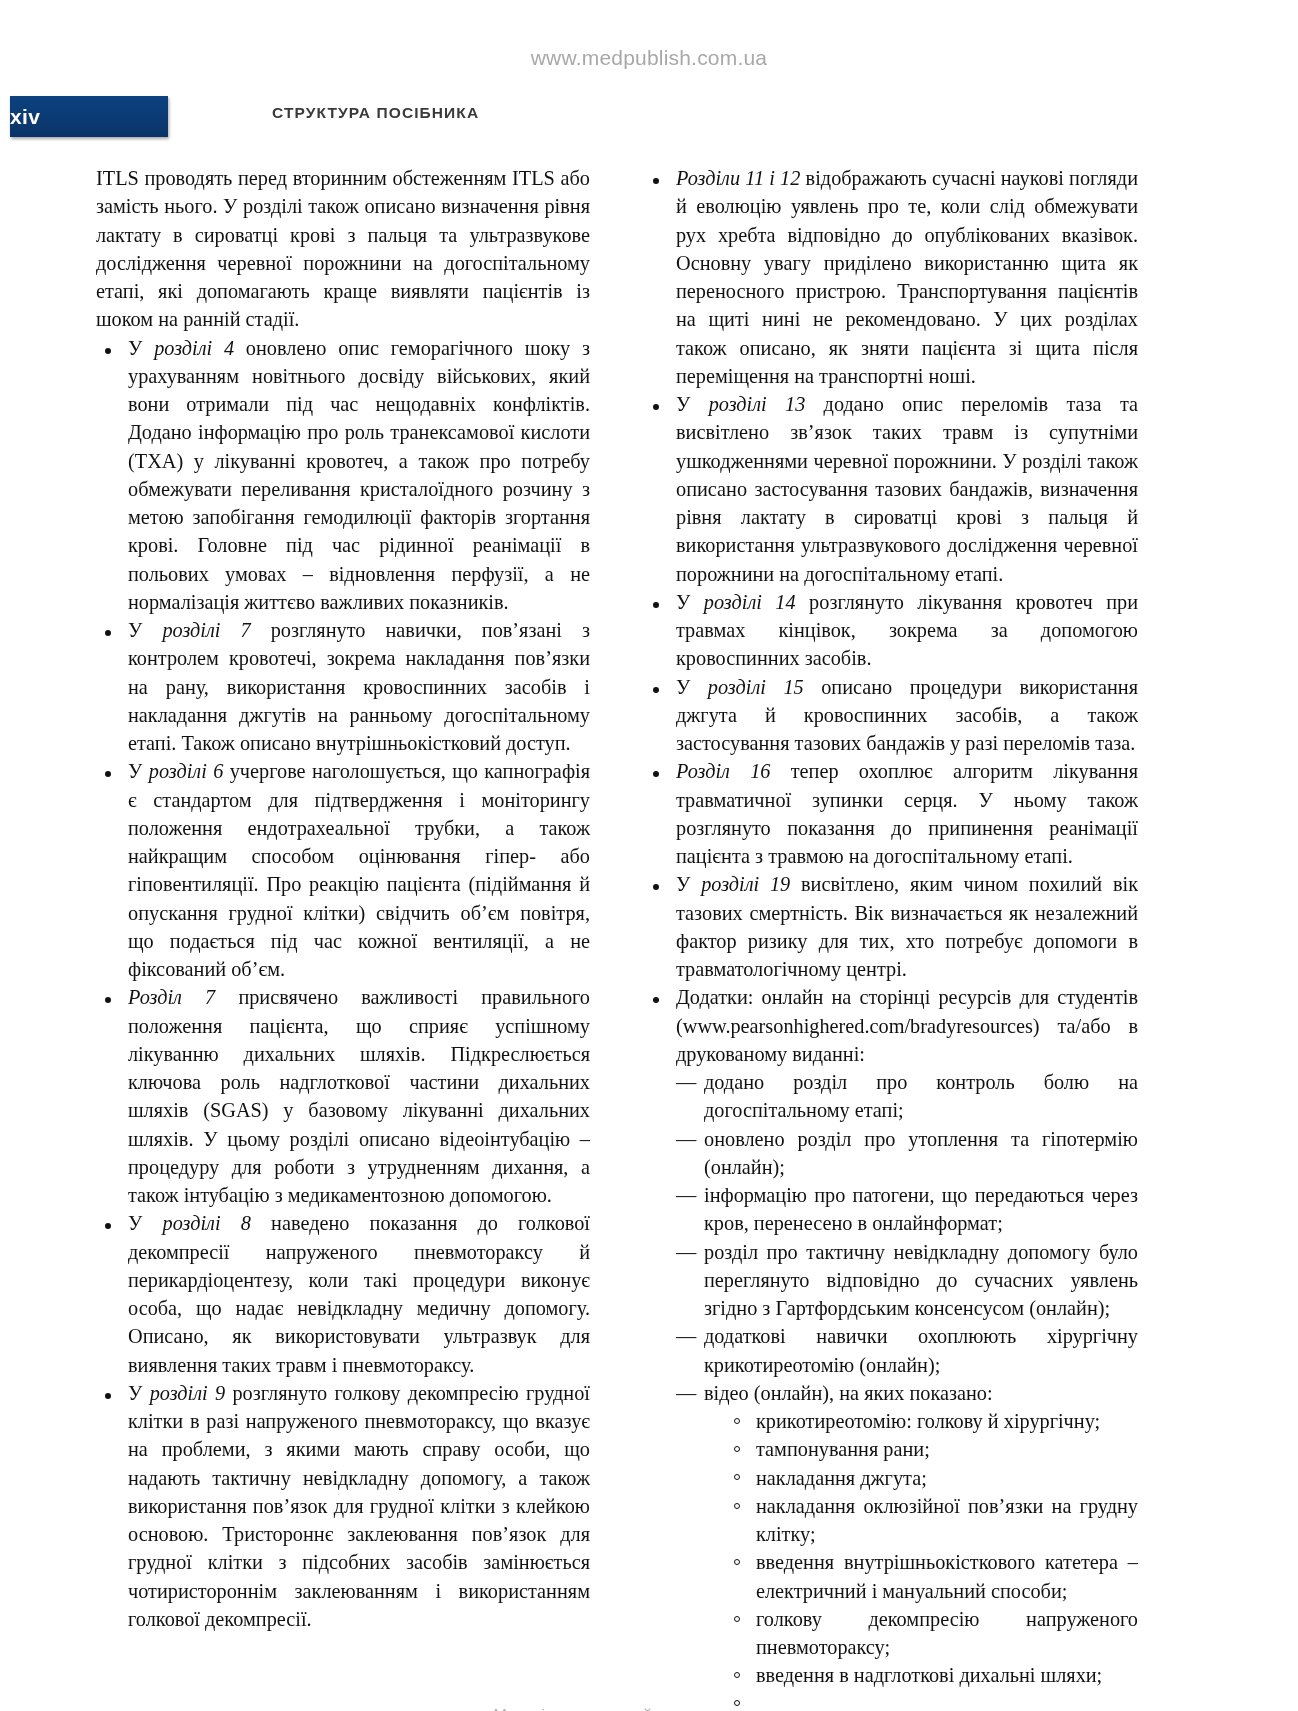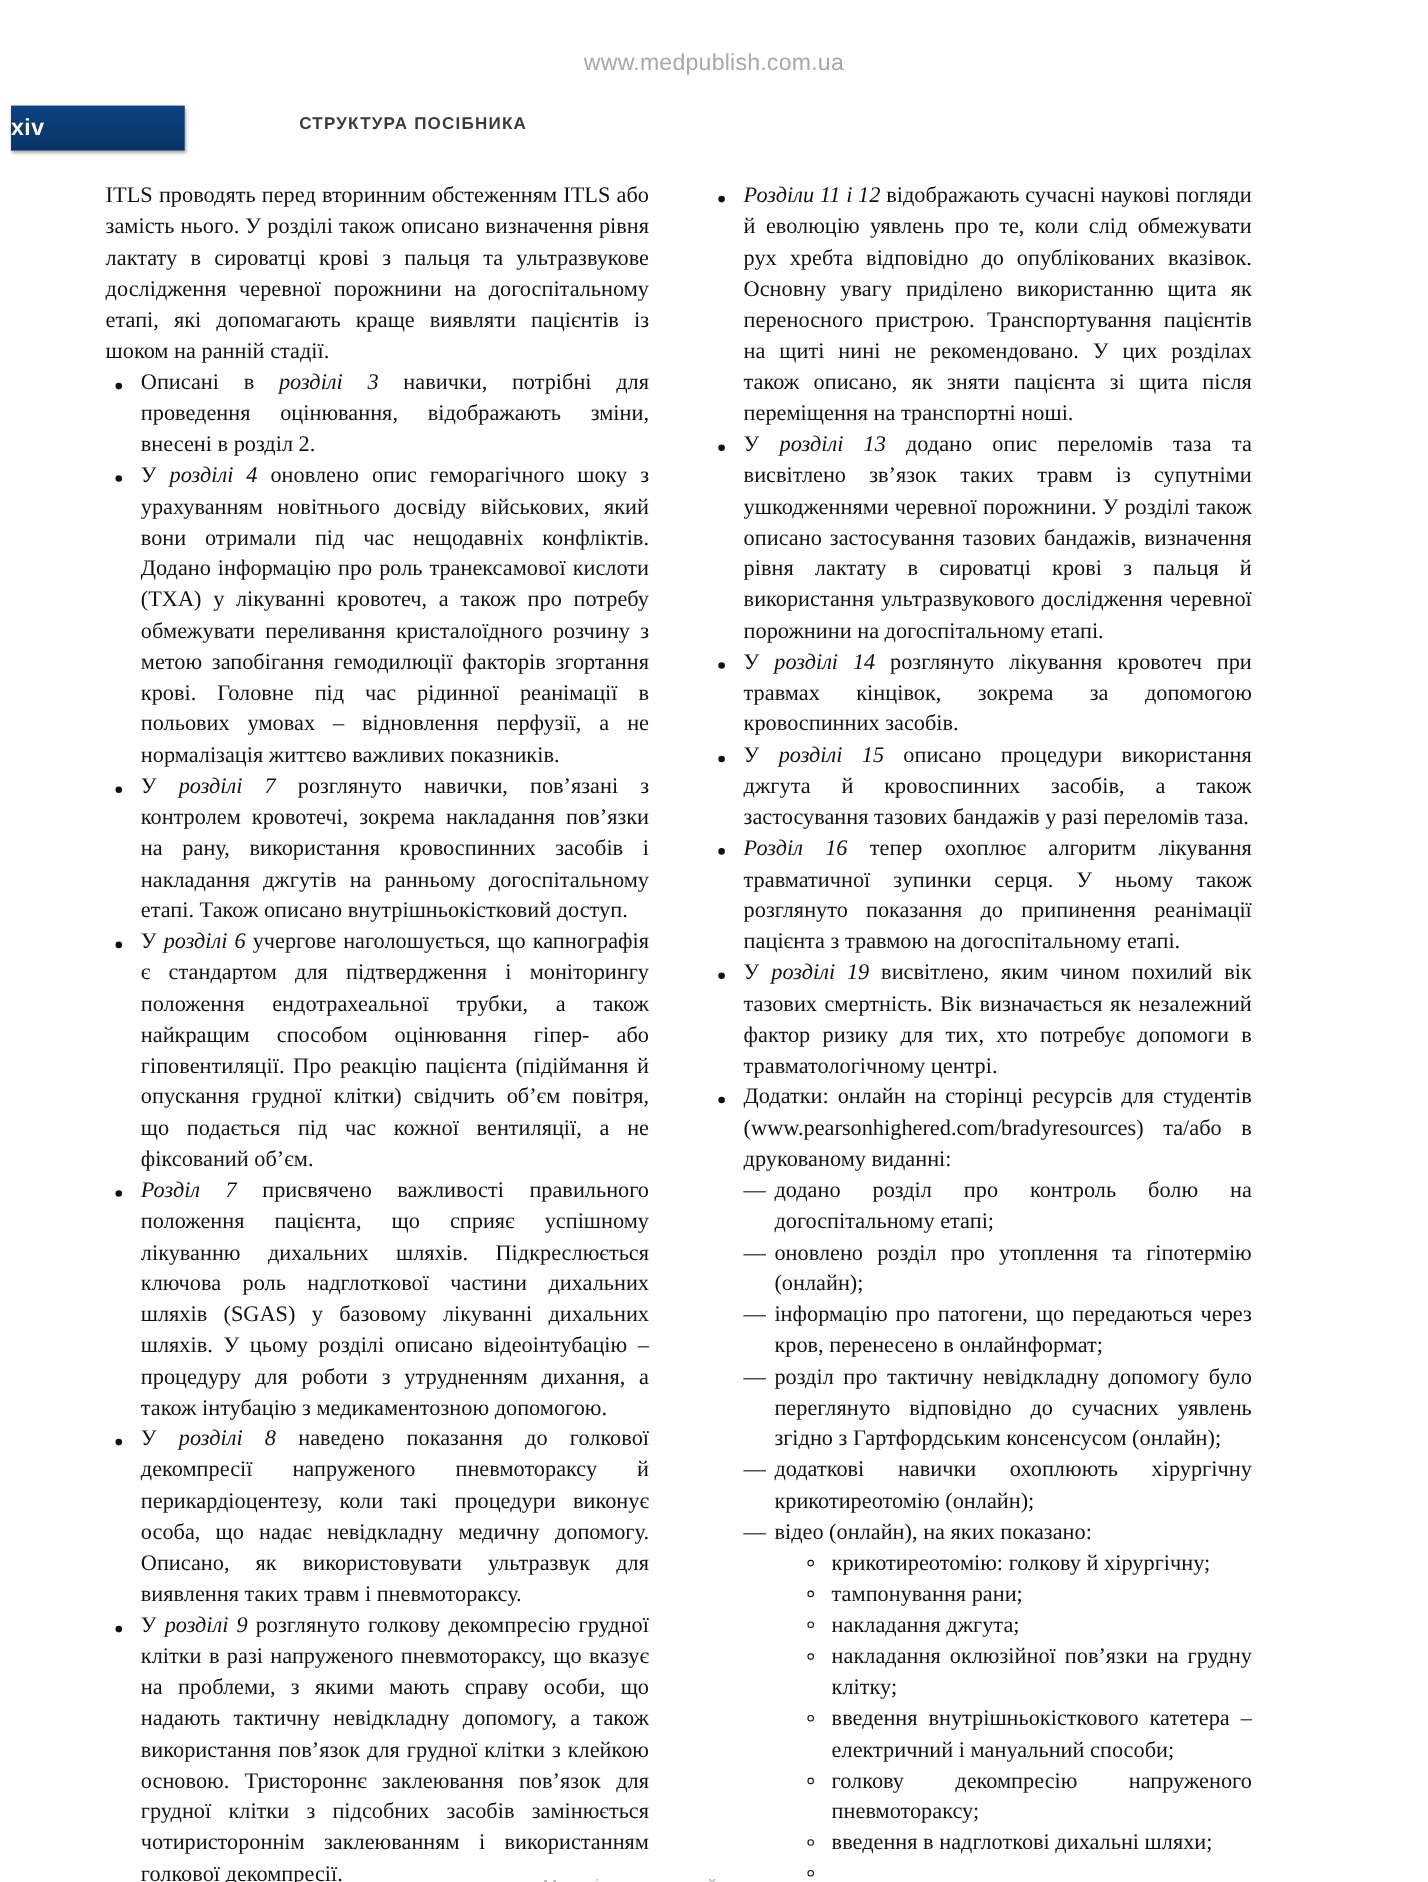--- a/index.html
+++ b/index.html
@@ -177,24 +177,20 @@
   <div class="running-head">СТРУКТУРА ПОСІБНИКА</div>
 
   <div class="columns">
 
     <div class="col">
 
       <p class="lead">ITLS проводять перед вторинним обстеженням ITLS або замість нього. У розділі також описано визначення рівня лактату в сироватці крові з пальця та ультразвукове дослідження черевної порожнини на догоспітальному етапі, які допомагають краще виявляти пацієнтів із шоком на ранній стадії.</p>
 
       <ul class="bullets">
 
-        <li>
-          <span class="bullet-dot"></span>
-          <span>Описані в </span><i class="ref">розділі 3</i><span> навички, потрібні для проведення оцінювання, відображають зміни, внесені в розділ 2.</span>
-        </li>
 
         <li>
           <span class="bullet-dot"></span>
           <span>У </span><i class="ref">розділі 4</i><span> оновлено опис геморагічного шоку з урахуванням новітнього досвіду військових, який вони отримали під час нещодавніх конфліктів. Додано інформацію про роль транексамової кислоти (ТХА) у лікуванні кровотеч, а також про потребу обмежувати переливання кристалоїдного розчину з метою запобігання гемодилюції факторів згортання крові. Головне під час рідинної реанімації в польових умовах – відновлення перфузії, а не нормалізація життєво важливих показників.</span>
         </li>
 
         <li>
           <span class="bullet-dot"></span>
           <span>У </span><i class="ref">розділі 7</i><span> розглянуто навички, пов’язані з контролем кровотечі, зокрема накладання пов’язки на рану, використання кровоспинних засобів і накладання джгутів на ранньому догоспітальному етапі. Також описано внутрішньокістковий доступ.</span>
         </li>

